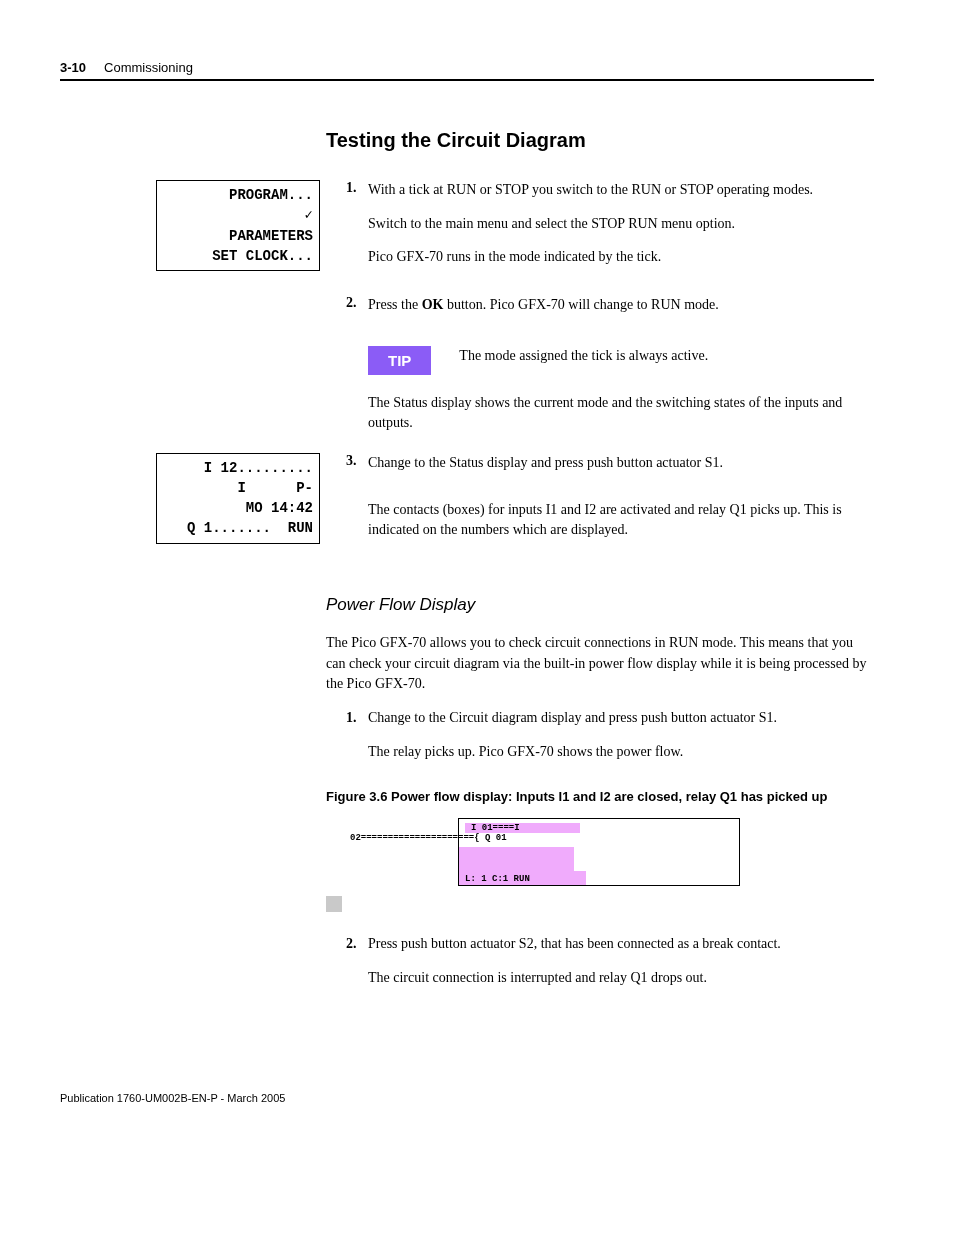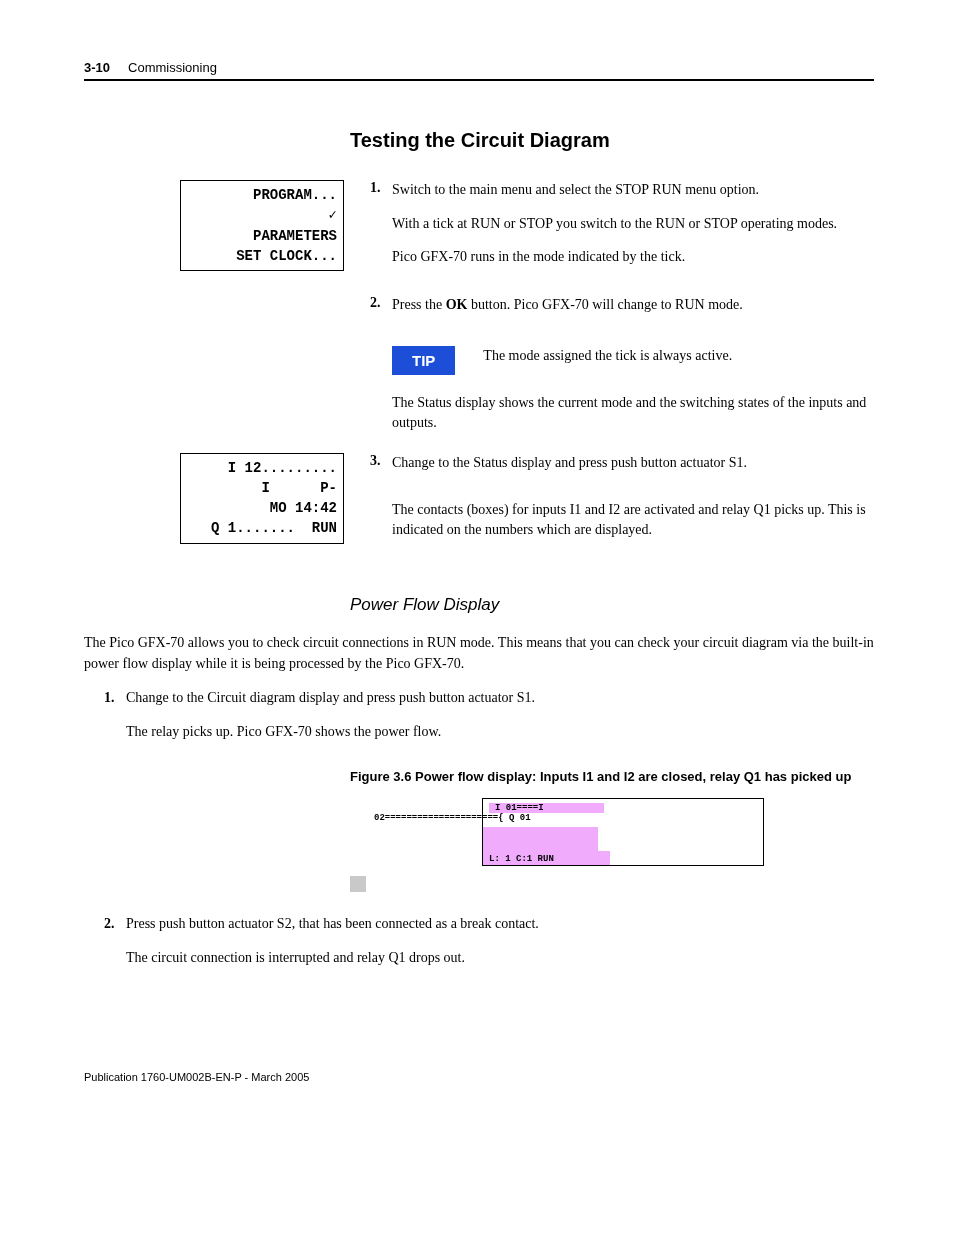--- a/index.html
+++ b/index.html
@@ -5,21 +5,21 @@
   body {
     margin: 0;
     padding: 0;
     font-family: Georgia, 'Times New Roman', serif;
     font-size: 14px;
     color: #000;
     background: #fff;
     width: 954px;
   }
   .page {
-    padding: 60px 80px 40px 84px;
+    padding: 60px 80px 40px 60px;
   }
   .header-row {
     display: flex;
     justify-content: flex-start;
     align-items: baseline;
     border-bottom: 2px solid #000;
     padding-bottom: 4px;
     margin-bottom: 48px;
   }
   .page-num {
@@ -84,41 +84,42 @@
   }
   .indented {
     margin-left: 42px;
   }
   .tip-row {
     display: flex;
     align-items: flex-start;
     margin: 18px 0 18px 42px;
   }
   .tip-badge {
-    background: #1d4ed8;
+    background: #8b5cf6;
     color: #fff;
     font-family: Arial, Helvetica, sans-serif;
     font-weight: bold;
     font-size: 15px;
     padding: 6px 20px;
     margin-right: 28px;
   }
   .tip-text {
     flex: 1;
     line-height: 1.4;
   }
   .subhead {
     font-family: Arial, Helvetica, sans-serif;
     font-style: italic;
     font-size: 17px;
     margin-left: 266px;
     margin-top: 28px;
     margin-bottom: 18px;
   }
   .body-block {
+    margin-left: 266px;
     line-height: 1.45;
   }
   .fig-caption {
     font-family: Arial, Helvetica, sans-serif;
     font-weight: bold;
     font-size: 13px;
     margin-left: 266px;
     margin-top: 10px;
     margin-bottom: 14px;
   }
@@ -178,22 +179,22 @@
     <div class="left-col">
       <div class="screen-box"><span>PROGRAM...</span>
 <span>      ✓</span>
 <span>PARAMETERS</span>
 <span>SET CLOCK...</span></div>
     </div>
     <div class="right-col">
       <div class="ol-step">
         <div class="ol-num">1.</div>
         <div class="ol-body">
+          <div class="para">With a tick at RUN or STOP you switch to the RUN or STOP operating modes.</div>
           <div class="para">Switch to the main menu and select the STOP RUN menu option.</div>
-          <div class="para">With a tick at RUN or STOP you switch to the RUN or STOP operating modes.</div>
           <div class="para">Pico GFX-70 runs in the mode indicated by the tick.</div>
         </div>
       </div>
 
       <div class="ol-step">
         <div class="ol-num">2.</div>
         <div class="ol-body">
           <div class="para"><span>Press the </span><b>OK</b><span> button. Pico GFX-70 will change to RUN mode.</span></div>
         </div>
       </div>

